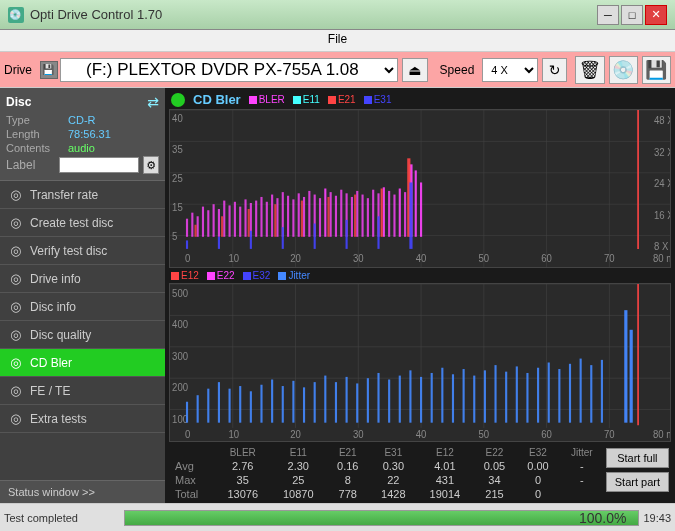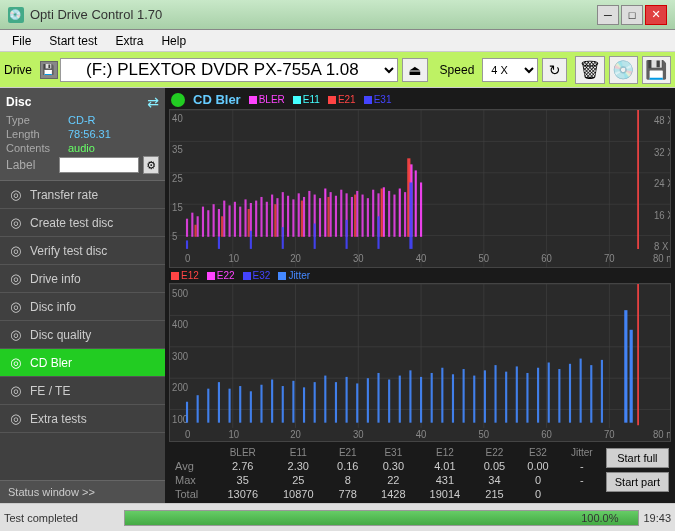--- a/index.html
+++ b/index.html
@@ -23,27 +23,28 @@
     .tb-btn.close { background: #e04040; color: white; border-color: #c00; }
 
     
     .menu-bar {
       background: #f0f0f0;
       height: 22px;
       display: flex;
       align-items: center;
       padding: 0 4px;
       border-bottom: 1px solid #ccc;
-      gap: 2px;
+      gap: 19px;
+      flex-direction: column;
     }
     .menu-item { padding: 2px 8px; font-size: 12px; cursor: pointer; color: #000; }
 
     
     .toolbar {
-      background: #bef264;
+      background: #fca5a5;
       height: 36px;
       display: flex;
       align-items: center;
       padding: 0 4px;
       border-bottom: 1px solid #ccc;
       gap: 4px;
     }
     .toolbar-label { font-size: 12px; margin-right: 4px; }
     .drive-select { height: 24px; font-size: 17px; min-width: 220px; border: 1px solid #999; background: white; padding: 0 21px; }
     .toolbar-btn { width: 28px; height: 24px; border: 1px solid #999; background: #f0f0f0; cursor: pointer; display: flex; align-items: center; justify-content: center; font-size: 14px; }
@@ -123,21 +124,21 @@
       height: 28px;
       background: #e0e0e0;
       border-top: 1px solid #ccc;
       display: flex;
       align-items: center;
       padding: 0 4px;
     }
     .status-text { font-size: 11px; color: #333; width: 120px; }
     .progress-container { flex: 1; height: 16px; background: #ccc; border: 1px solid #999; position: relative; }
     .progress-bar { height: 100%; background: linear-gradient(to bottom, #66cc66, #44aa44); }
-    .progress-text { position: absolute; right: 20px; top: 0; height: 100%; display: flex; align-items: center; font-size: 11px; color: #333; }
+    .progress-text { position: absolute; right: 12px; top: 0; height: 100%; display: flex; align-items: center; font-size: 14px; color: #333; }
     .status-time { font-size: 11px; color: #333; margin-left: 4px; }
     .status-window-label { font-size: 11px; color: #ccc; padding: 4px 8px; background: #505050; }
   </style>
 </head>
 <body>
 
 <div class="title-bar">
   <div class="title-bar-left">
     <div class="title-bar-icon">💿</div>
     <span class="title-bar-title">Opti Drive Control 1.70</span>

